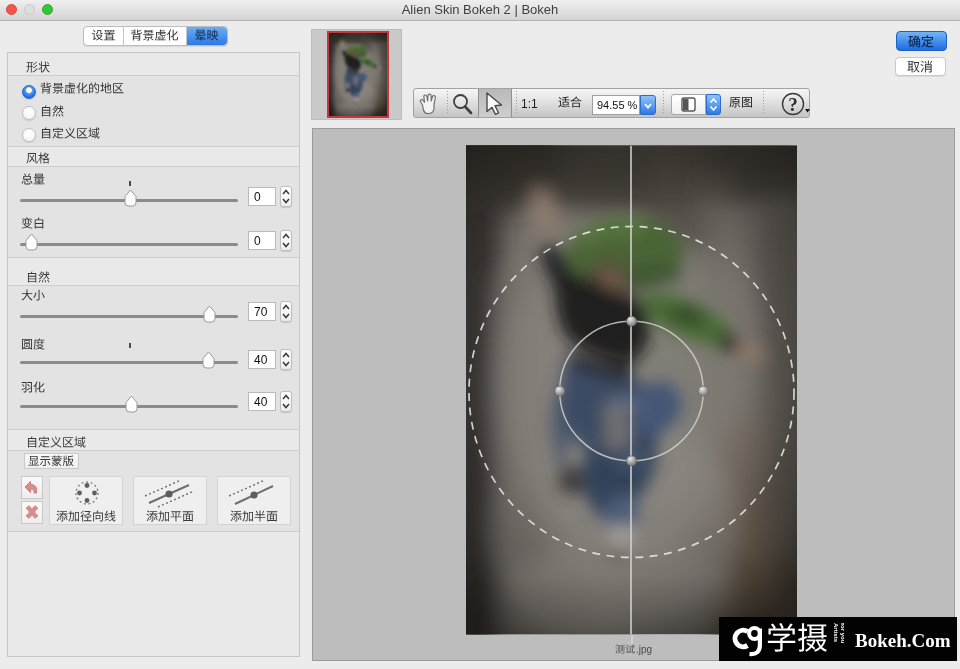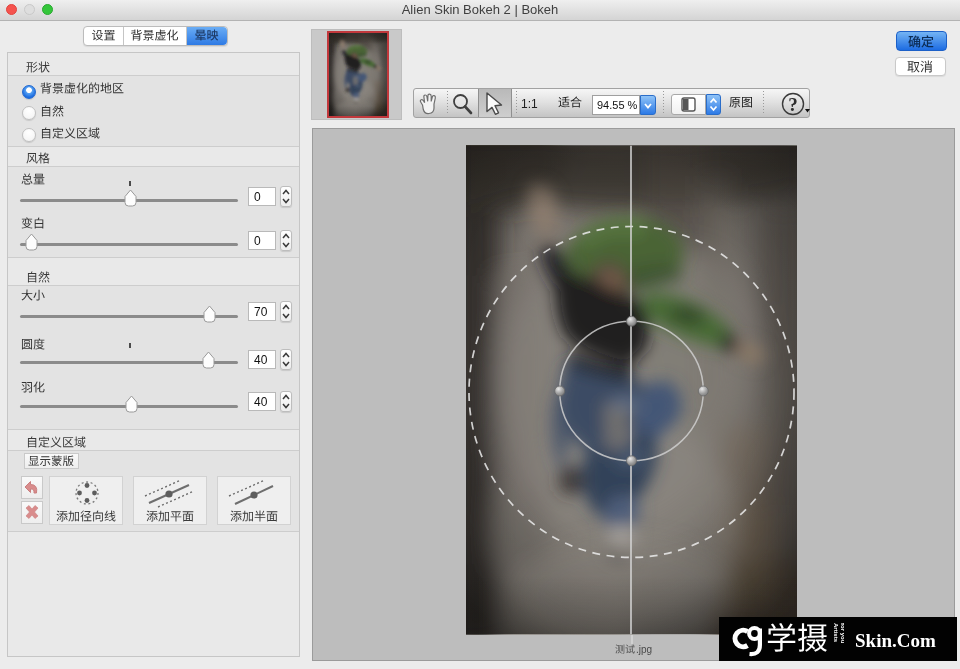--- a/index.html
+++ b/index.html
@@ -488,13 +488,13 @@
 <div class="abs" style="left:766px;top:622px;">
     <svg width="63" height="39" style="display:block">
       <path transform="translate(0.00,27.28) scale(0.031000,-0.031000)" fill="#ffffff" d="M460 347V275H60V204H460V14C460 -1 455 -5 435 -7C414 -8 347 -8 269 -6C282 -26 296 -57 302 -78C393 -78 450 -77 487 -65C524 -55 536 -33 536 13V204H945V275H536V315C627 354 719 411 784 469L735 506L719 502H228V436H635C583 402 519 368 460 347ZM424 824C454 778 486 716 500 674H280L318 693C301 732 259 788 221 830L159 802C191 764 227 712 246 674H80V475H152V606H853V475H928V674H763C796 714 831 763 861 808L785 834C762 785 720 721 683 674H520L572 694C559 737 524 801 490 849Z"></path>
       <path transform="translate(31.00,27.28) scale(0.031000,-0.031000)" fill="#ffffff" d="M159 840V659H47V589H159V376C111 359 67 345 33 335L55 261L159 302V9C159 -4 155 -7 143 -8C132 -8 97 -9 58 -8C68 -28 77 -59 79 -77C137 -77 174 -75 197 -63C220 -52 229 -31 229 9V330L319 367L308 426L229 399V589H320V659H229V840ZM788 739V673H469V739ZM337 429 346 369C464 373 624 381 788 390V345H856V394L954 399L956 453L856 449V739H945V796H324V739H401V431ZM788 624V555H469V624ZM788 508V446L469 433V508ZM307 182C344 157 385 128 423 98C374 43 317 0 258 -26C272 -38 290 -63 298 -79C361 -48 421 -2 473 57C501 34 526 11 544 -8L588 37C568 57 541 80 510 105C550 162 582 228 603 303L562 320L550 317H308V255H521C505 215 484 178 460 144C423 171 384 199 349 221ZM857 257C836 204 806 157 770 117C737 158 711 205 693 257ZM609 319V257H634C656 188 686 126 725 74C672 28 610 -5 547 -26C560 -39 576 -65 584 -80C649 -56 710 -21 764 27C808 -20 860 -56 921 -81C931 -62 951 -36 967 -23C907 -2 854 30 810 72C866 134 910 211 935 306L897 322L885 319Z"></path>
     </svg>
   </div>
 <div class="abs" style="left:830px;top:620px;"><svg width="14" height="32">
       <text transform="translate(4,3) rotate(90)" font-family="Liberation Sans,sans-serif" font-size="6" font-weight="bold" fill="#fff">Artists</text>
       <text transform="translate(11,3) rotate(90)" font-family="Liberation Sans,sans-serif" font-size="6" font-weight="bold" fill="#fff">for you</text>
     </svg></div>
-<div class="abs" style="left:855px;top:630px;font-family:'Liberation Serif',serif;font-weight:bold;font-size:19px;color:#fff;">Skin.Com</div>
+<div class="abs" style="left:855px;top:630px;font-family:'Liberation Serif',serif;font-weight:bold;font-size:19px;color:#fff;">Bokeh.Com</div>
 
 </body></html>

